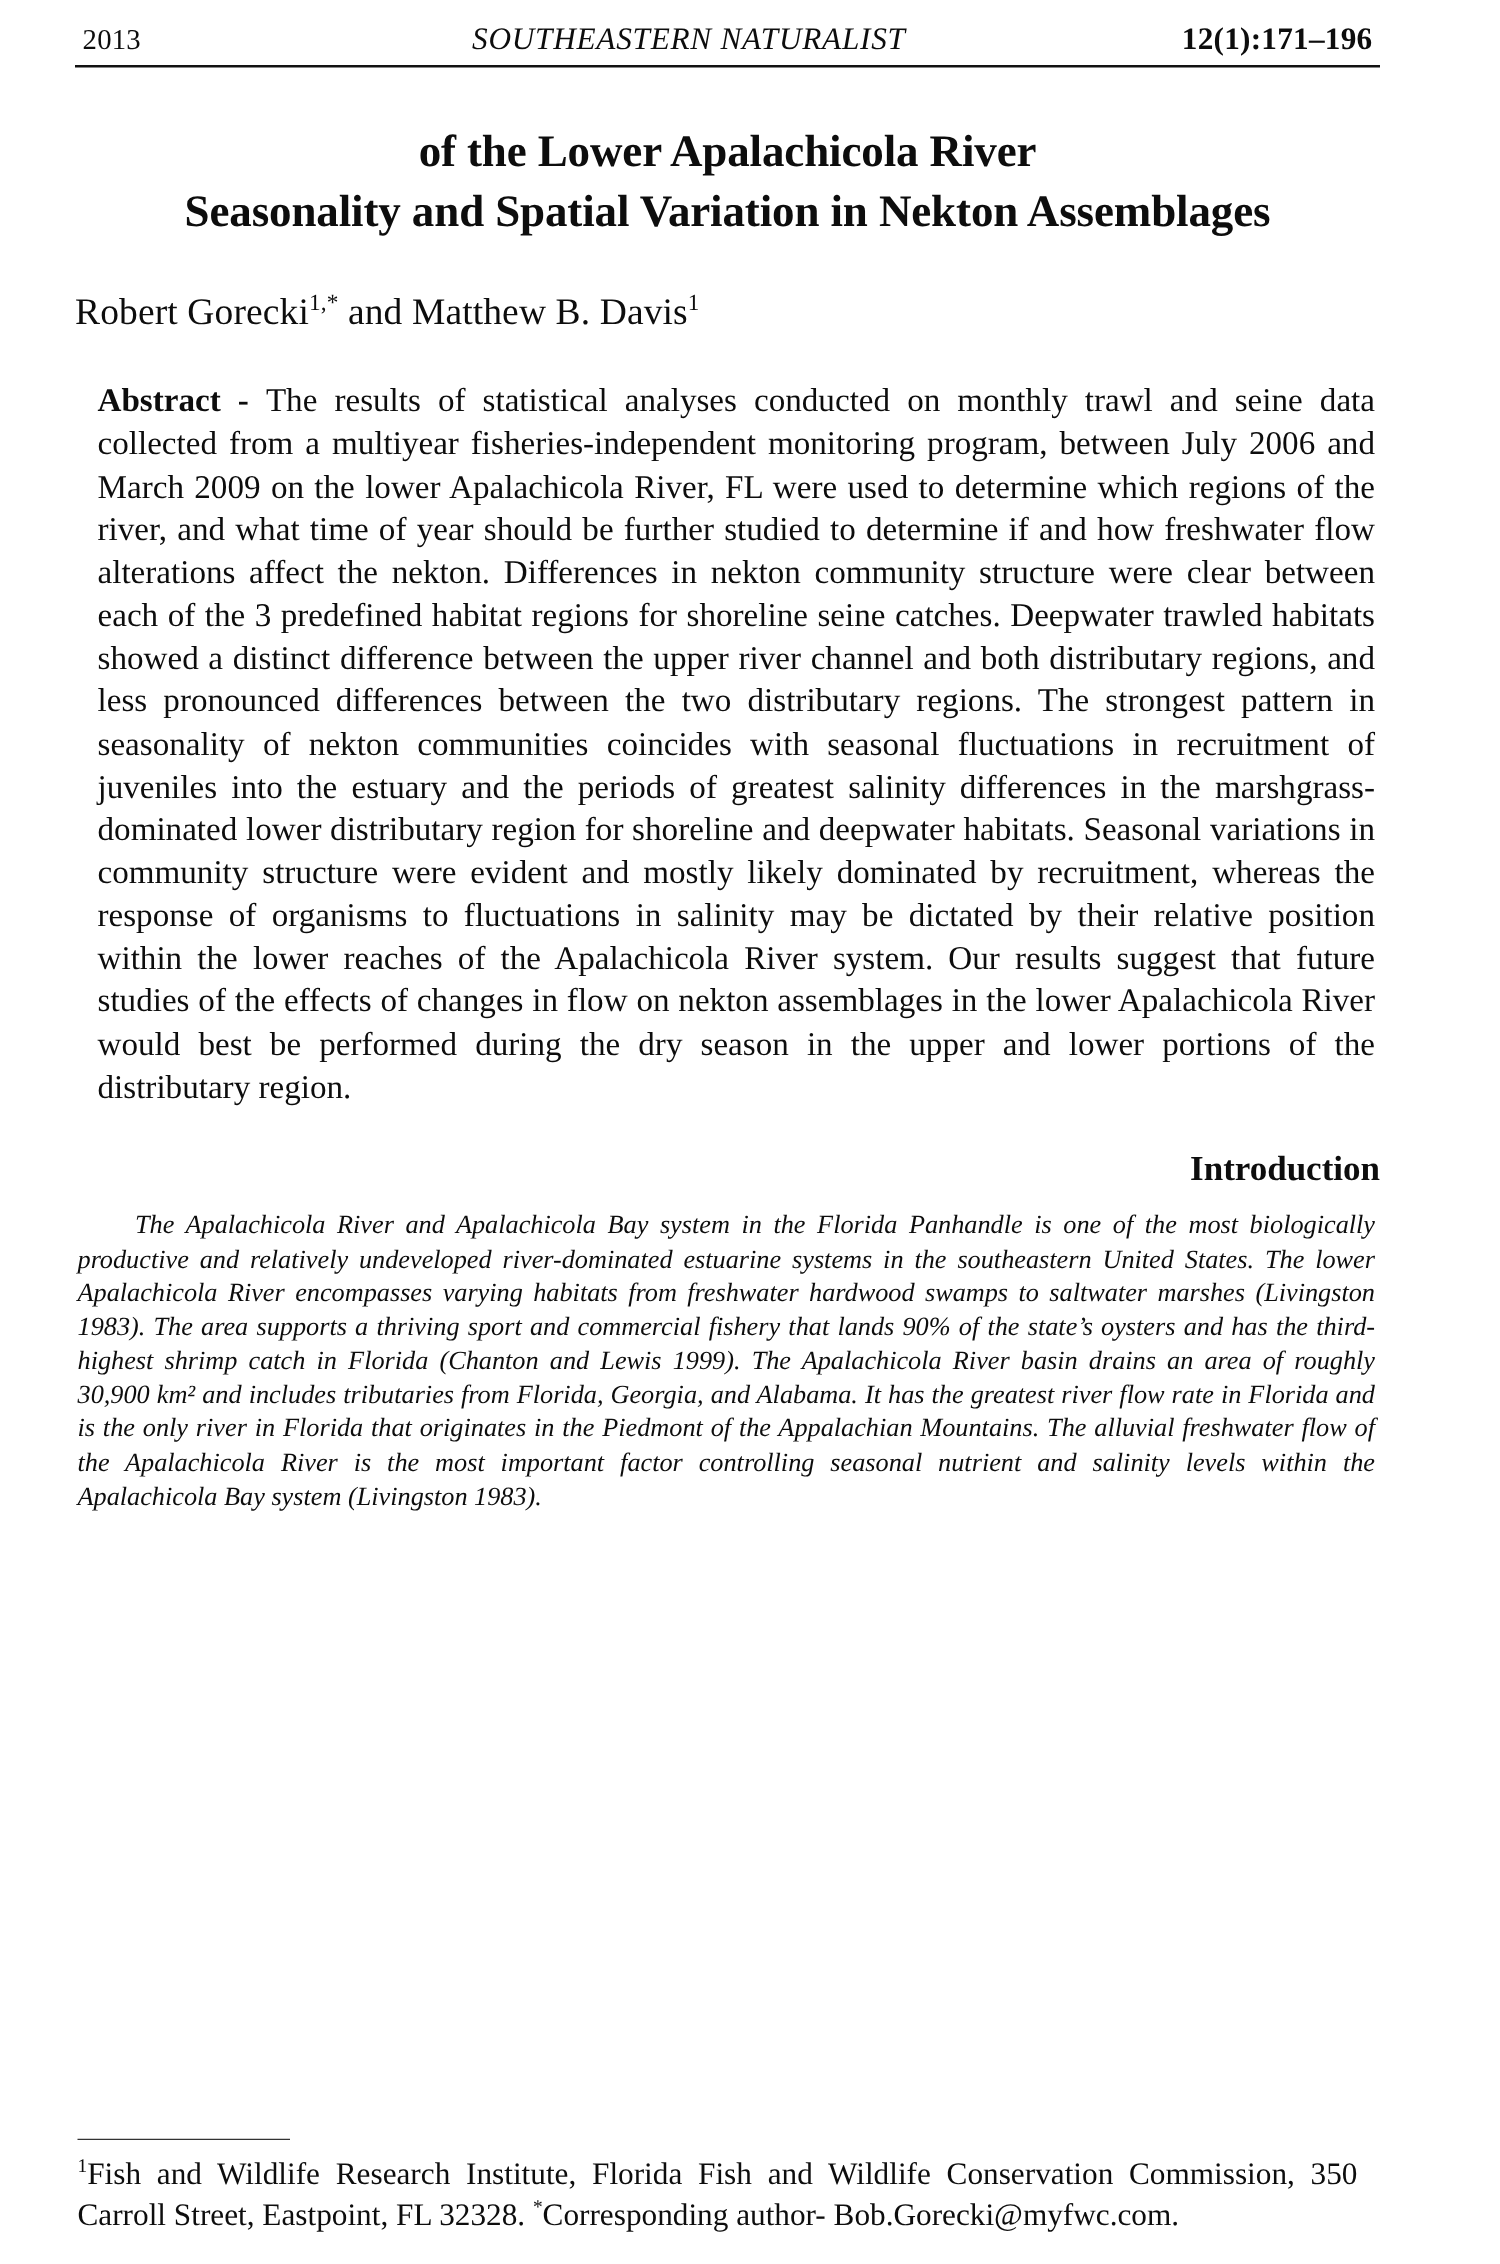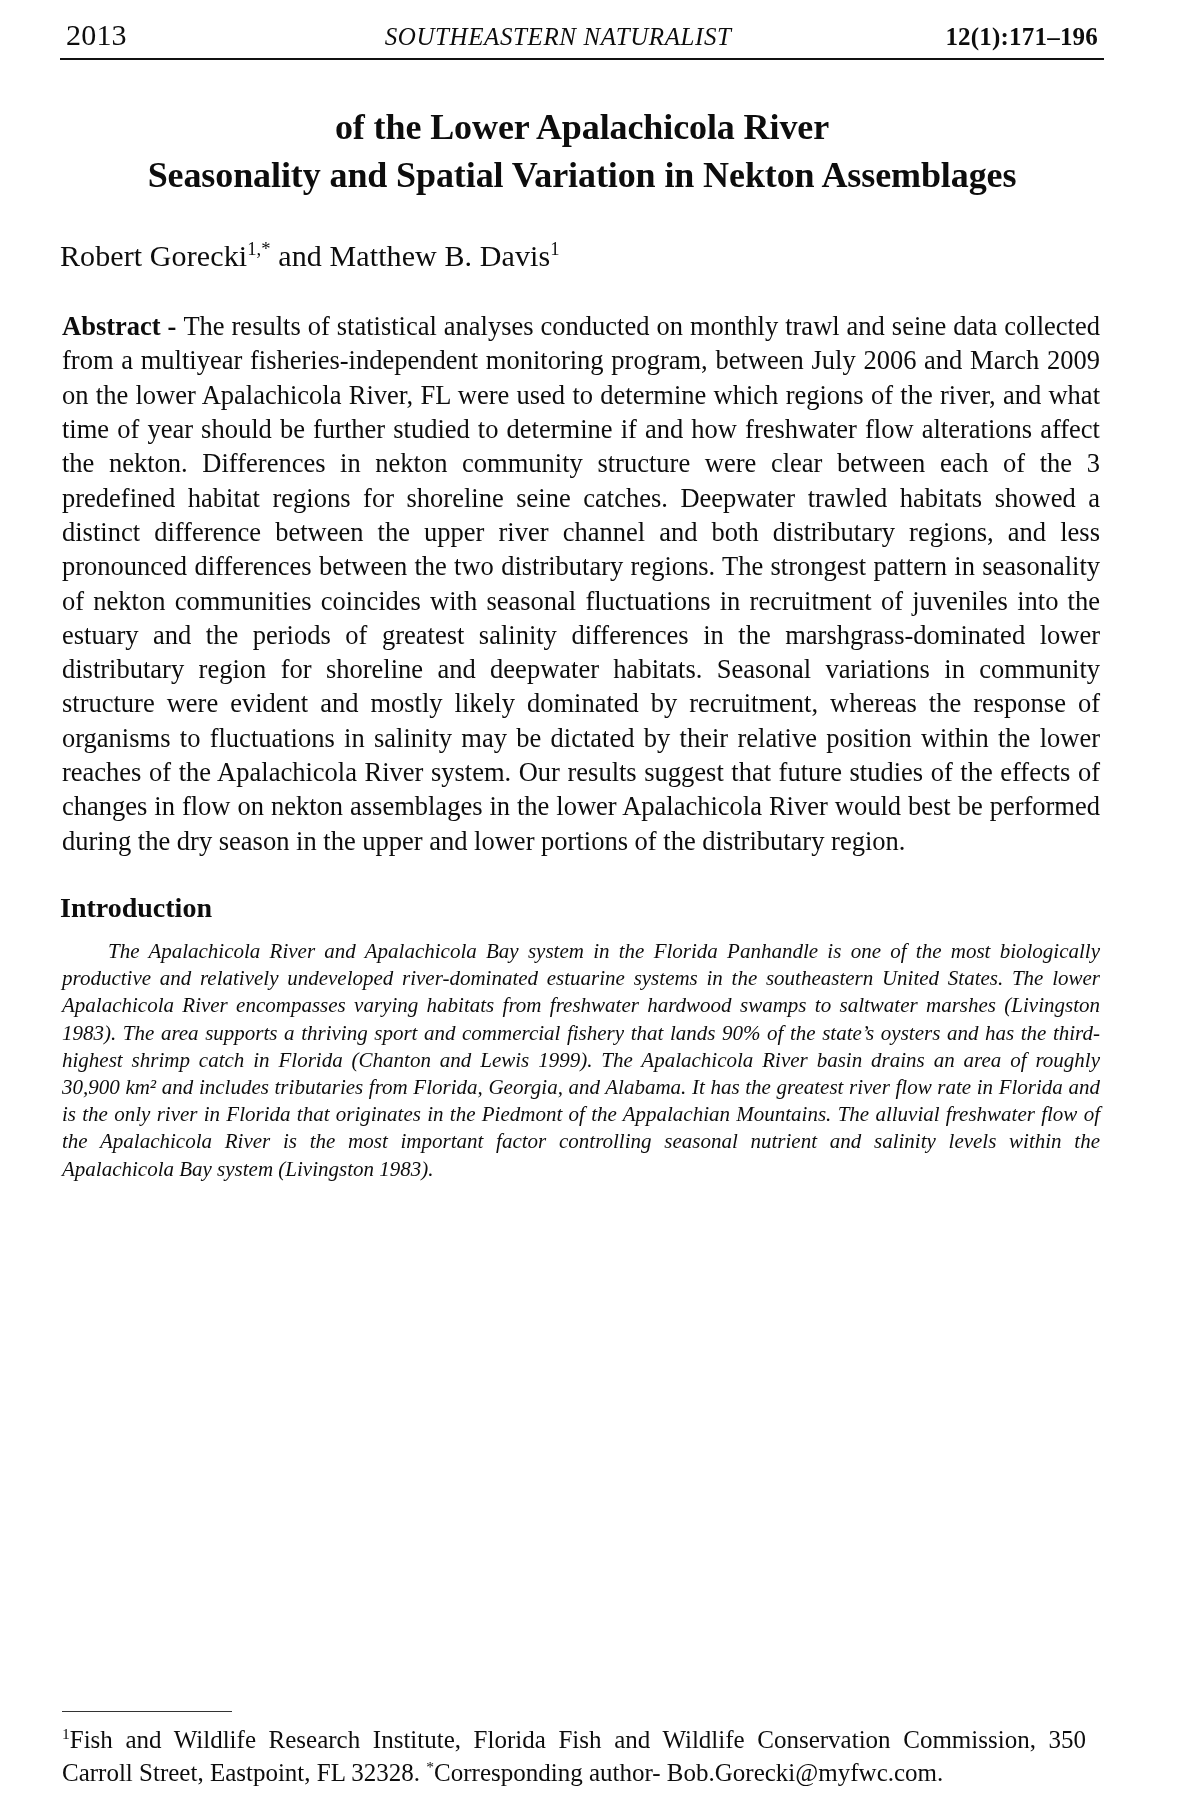--- a/index.html
+++ b/index.html
@@ -24,21 +24,21 @@
   }
   
   .running-head {
     display: flex;
     align-items: baseline;
     justify-content: space-between;
     font-size: 25px;
     letter-spacing: 0.2px;
     padding: 0 6px 6px 6px;
   }
-  .running-head .year { font-size: 30px; }
+  .running-head .year { font-size: 23px; }
   .running-head .journal {
     font-style: italic;
     font-size: 25px;
     letter-spacing: 0.6px;
     margin-left: 44px;
     text-align: right;
   }
   .running-head .pages { font-size: 25px; font-weight: bold; }
   .rule {
     border-bottom: 2px solid #111;
@@ -61,27 +61,27 @@
     margin-bottom: 36px;
     letter-spacing: 0.1px;
   }
   sup { font-size: 0.62em; vertical-align: super; line-height: 0; }
   
   .abstract {
     font-size: 26.5px;
     line-height: 1.295;
     text-align: justify;
     text-justify: inter-word;
-    margin: 0 4px 0 2px;
+    margin: 0 4px 0 18px;
     hyphens: manual;
   }
   .abstract b { font-weight: bold; }
   
   h2.section {
-    text-align: left;
+    text-align: right;
     font-size: 28px;
     font-weight: bold;
     margin: 34px 0 14px 0;
   }
   p.body {
     font-size: 21px;
     line-height: 1.295;
     text-align: justify;
     margin: 0 4px 0 2px;
     text-indent: 46px;

